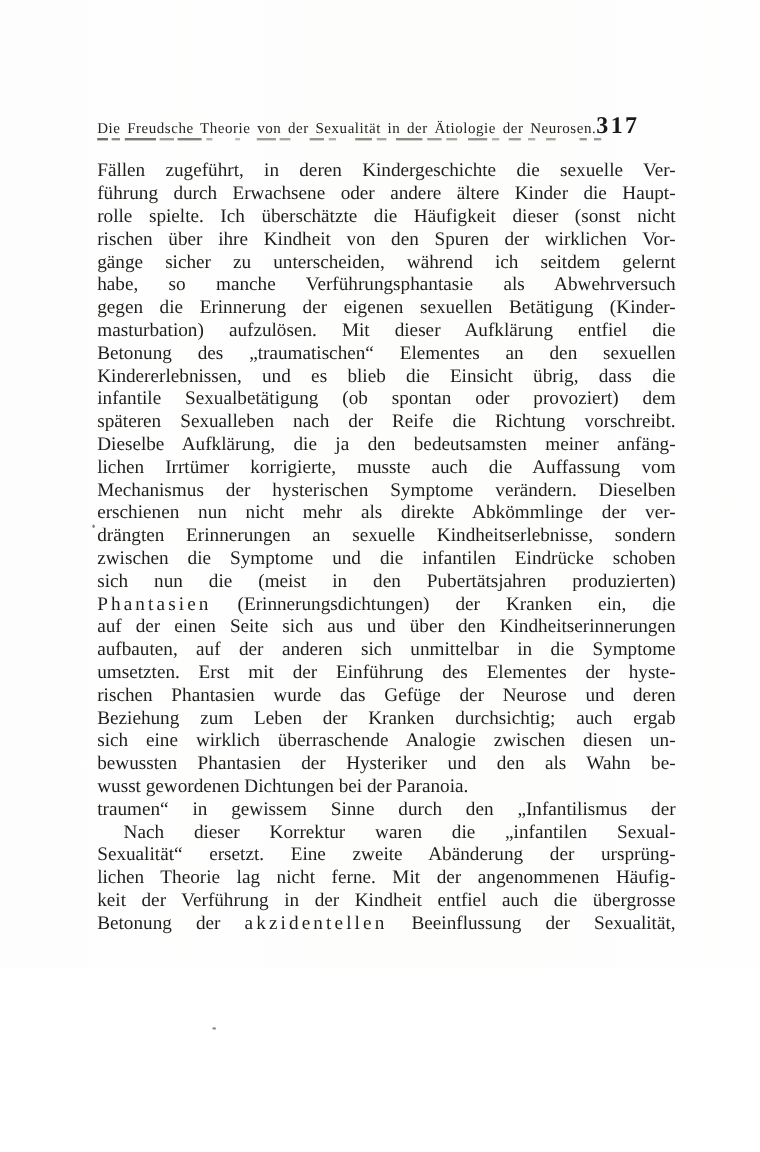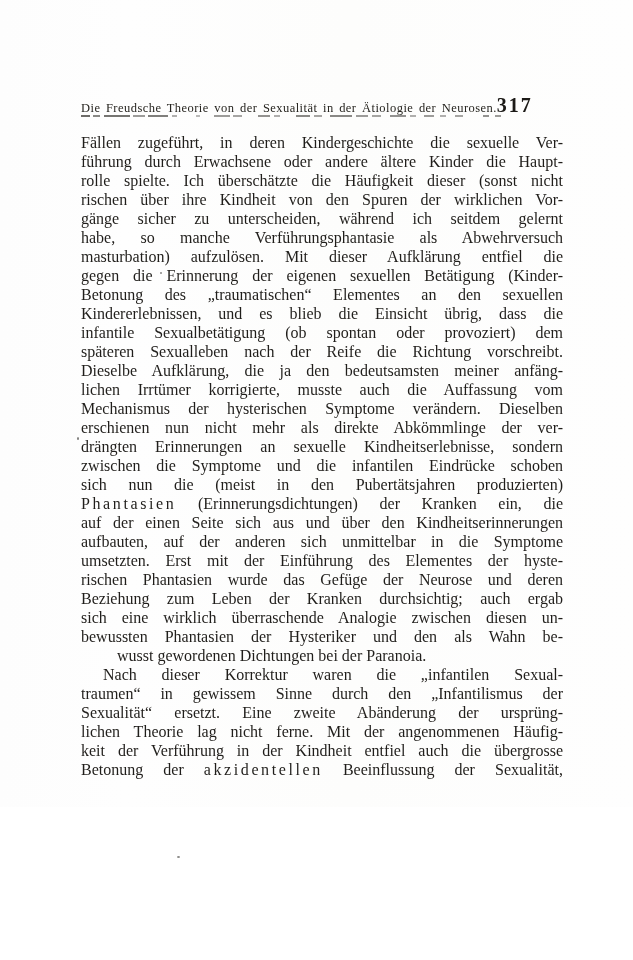--- a/index.html
+++ b/index.html
@@ -35,21 +35,21 @@
   }
   
   .body-text{
     position:absolute;left:81px;top:133px;width:482px;
   }
   .line{
     height:19px;line-height:19px;font-size:16px;
     text-align:justify;text-align-last:justify;
     white-space:normal;color:#201e1b;
   }
-  .line.para-end{text-align-last:left;margin-left:36px;}
+  .line.para-end{text-align-last:left;}
   .line.indent{text-indent:22px;}
   .sperr{letter-spacing:2.6px;}
   
   .speck{position:absolute;background:#2a2825;border-radius:50%;}
 </style>
 </head>
 <body>
 
 <div class="page">
 
@@ -84,44 +84,44 @@
       <i style="left: 414px; width: 6px; opacity: 0.5;"></i>
     </div>
 
   <div class="body-text">
     <div class="line">Fällen zugeführt, in deren Kindergeschichte die sexuelle Ver-</div>
     <div class="line">führung durch Erwachsene oder andere ältere Kinder die Haupt-</div>
     <div class="line">rolle spielte. Ich überschätzte die Häufigkeit dieser (sonst nicht</div>
     <div class="line">rischen über ihre Kindheit von den Spuren der wirklichen Vor-</div>
     <div class="line">gänge sicher zu unterscheiden, während ich seitdem gelernt</div>
     <div class="line">habe, so manche Verführungsphantasie als Abwehrversuch</div>
+    <div class="line">gegen die Erinnerung der eigenen sexuellen Betätigung (Kinder-</div>
     <div class="line">masturbation) aufzulösen. Mit dieser Aufklärung entfiel die</div>
-    <div class="line">gegen die Erinnerung der eigenen sexuellen Betätigung (Kinder-</div>
     <div class="line">Betonung des „traumatischen“ Elementes an den sexuellen</div>
     <div class="line">Kindererlebnissen, und es blieb die Einsicht übrig, dass die</div>
     <div class="line">infantile Sexualbetätigung (ob spontan oder provoziert) dem</div>
     <div class="line">späteren Sexualleben nach der Reife die Richtung vorschreibt.</div>
     <div class="line">Dieselbe Aufklärung, die ja den bedeutsamsten meiner anfäng-</div>
     <div class="line">lichen Irrtümer korrigierte, musste auch die Auffassung vom</div>
     <div class="line">Mechanismus der hysterischen Symptome verändern. Dieselben</div>
     <div class="line">erschienen nun nicht mehr als direkte Abkömmlinge der ver-</div>
     <div class="line">drängten Erinnerungen an sexuelle Kindheitserlebnisse, sondern</div>
     <div class="line">zwischen die Symptome und die infantilen Eindrücke schoben</div>
     <div class="line">sich nun die (meist in den Pubertätsjahren produzierten)</div>
     <div class="line"><span class="sperr">Phantasien</span><span> (Erinnerungsdichtungen) der Kranken ein, die</span></div>
     <div class="line">auf der einen Seite sich aus und über den Kindheitserinnerungen</div>
     <div class="line">aufbauten, auf der anderen sich unmittelbar in die Symptome</div>
     <div class="line">umsetzten. Erst mit der Einführung des Elementes der hyste-</div>
     <div class="line">rischen Phantasien wurde das Gefüge der Neurose und deren</div>
     <div class="line">Beziehung zum Leben der Kranken durchsichtig; auch ergab</div>
     <div class="line">sich eine wirklich überraschende Analogie zwischen diesen un-</div>
     <div class="line">bewussten Phantasien der Hysteriker und den als Wahn be-</div>
     <div class="line para-end">wusst gewordenen Dichtungen bei der Paranoia.</div>
+    <div class="line">traumen“ in gewissem Sinne durch den „Infantilismus der</div>
     <div class="line indent">Nach dieser Korrektur waren die „infantilen Sexual-</div>
-    <div class="line">traumen“ in gewissem Sinne durch den „Infantilismus der</div>
     <div class="line">Sexualität“ ersetzt. Eine zweite Abänderung der ursprüng-</div>
     <div class="line">lichen Theorie lag nicht ferne. Mit der angenommenen Häufig-</div>
     <div class="line">keit der Verführung in der Kindheit entfiel auch die übergrosse</div>
     <div class="line"><span>Betonung der </span><span class="sperr">akzidentellen</span><span> Beeinflussung der Sexualität,</span></div>
   </div>
 
   <div class="speck" style="left:160px;top:272px;width:2px;height:2px;opacity:.55"></div>
   <div class="speck" style="left:77px;top:437px;width:2px;height:3px;opacity:.6"></div>
   <div class="speck" style="left:552px;top:508px;width:2px;height:2px;opacity:.3"></div>
   <div class="speck" style="left:177px;top:856px;width:3px;height:2px;opacity:.55"></div>

